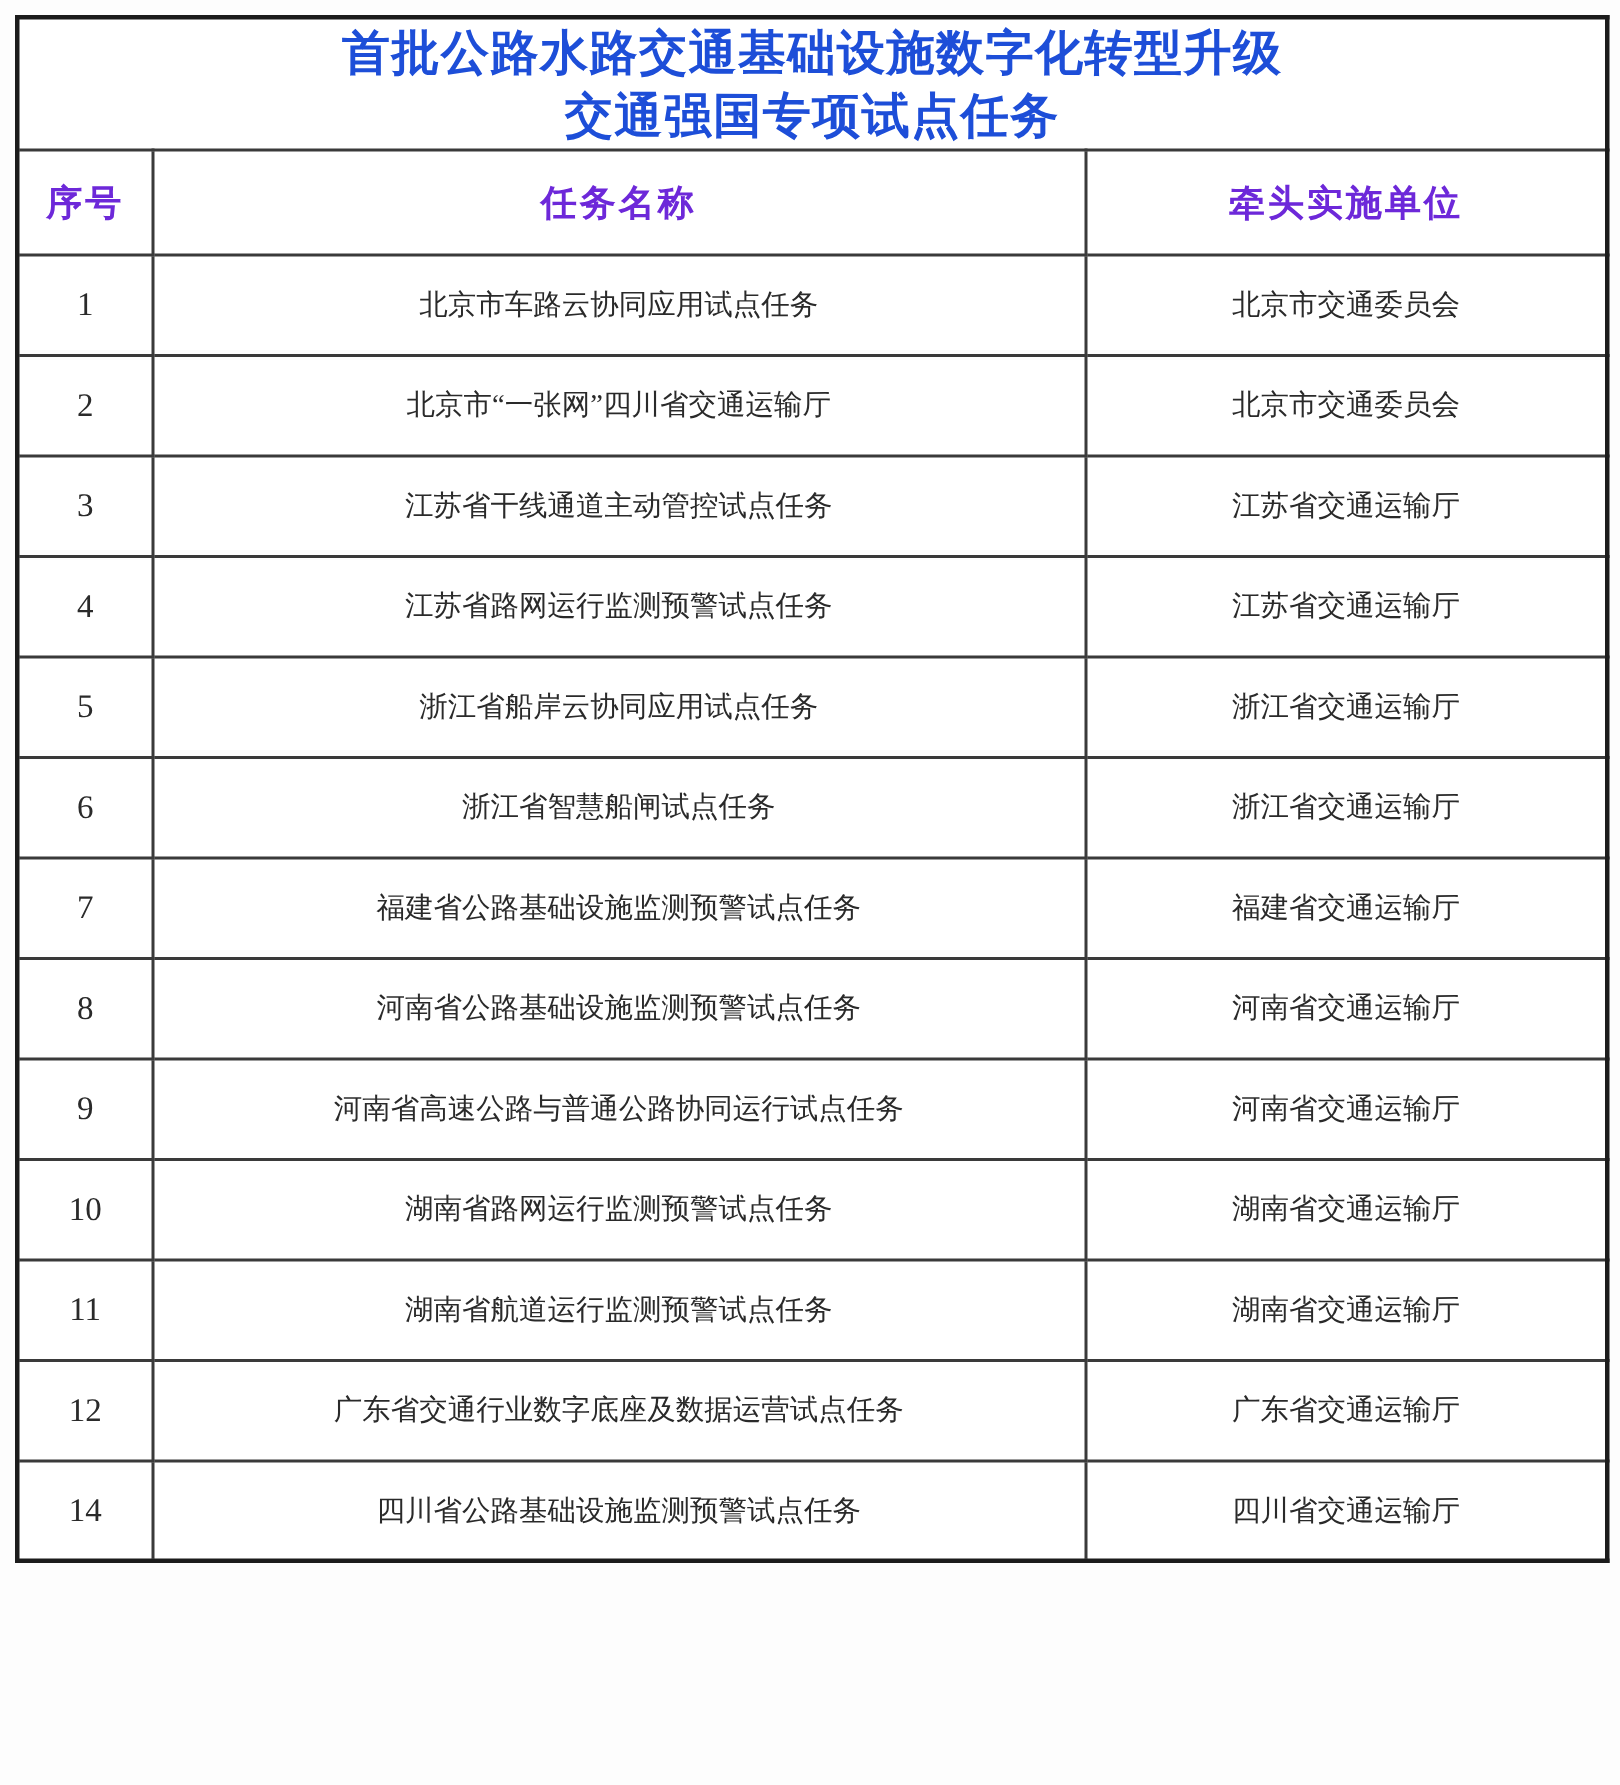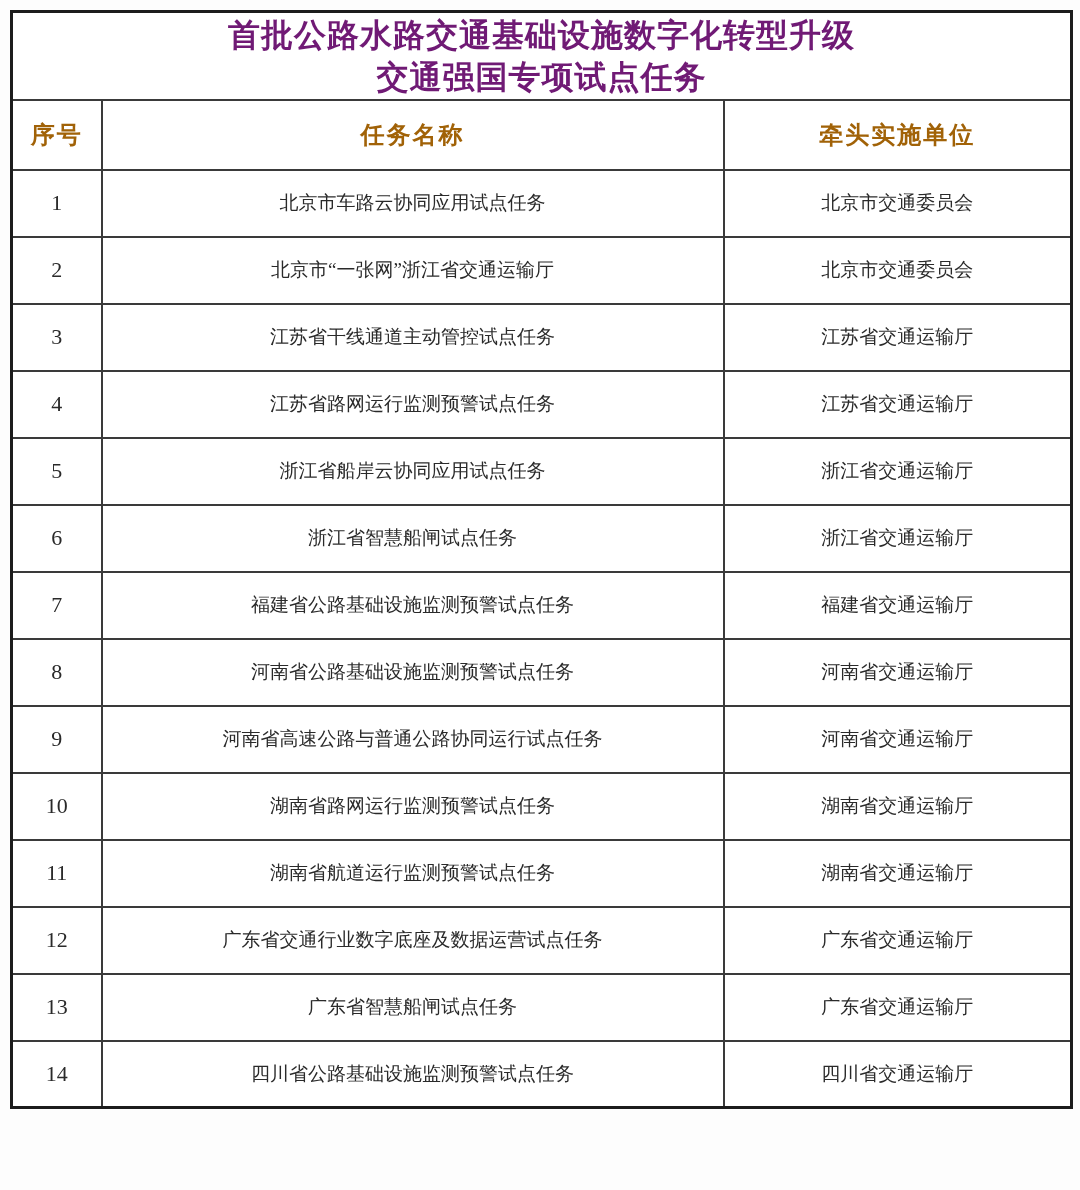--- a/index.html
+++ b/index.html
@@ -33,28 +33,28 @@
     padding: 0 6px;
     box-sizing: border-box;
     overflow: hidden;
   }
   .title-cell {
     height: 88px;
     font-size: 32px;
     font-weight: bold;
     line-height: 1.32;
     letter-spacing: 1px;
-    color: #701a75;
+    color: #1d4ed8;
   }
   .header-row th {
     height: 70px;
     font-size: 24px;
     font-weight: bold;
     letter-spacing: 2px;
-    color: #a16207;
+    color: #6d28d9;
   }
   tbody td {
     height: 67px;
     font-size: 19px;
     font-weight: normal;
     color: #2a2a2a;
   }
   tbody td.cell-no {
     font-size: 22px;
   }
@@ -83,21 +83,21 @@
       </tr>
     </thead>
     <tbody id="table-body">
         <tr>
           <td class="cell-no">1</td>
           <td class="cell-task">北京市车路云协同应用试点任务</td>
           <td class="cell-unit">北京市交通委员会</td>
         </tr>
         <tr>
           <td class="cell-no">2</td>
-          <td class="cell-task">北京市“一张网”浙江省交通运输厅</td>
+          <td class="cell-task">北京市“一张网”四川省交通运输厅</td>
           <td class="cell-unit">北京市交通委员会</td>
         </tr>
         <tr>
           <td class="cell-no">3</td>
           <td class="cell-task">江苏省干线通道主动管控试点任务</td>
           <td class="cell-unit">江苏省交通运输厅</td>
         </tr>
         <tr>
           <td class="cell-no">4</td>
           <td class="cell-task">江苏省路网运行监测预警试点任务</td>
@@ -137,24 +137,19 @@
           <td class="cell-no">11</td>
           <td class="cell-task">湖南省航道运行监测预警试点任务</td>
           <td class="cell-unit">湖南省交通运输厅</td>
         </tr>
         <tr>
           <td class="cell-no">12</td>
           <td class="cell-task">广东省交通行业数字底座及数据运营试点任务</td>
           <td class="cell-unit">广东省交通运输厅</td>
         </tr>
         <tr>
-          <td class="cell-no">13</td>
-          <td class="cell-task">广东省智慧船闸试点任务</td>
-          <td class="cell-unit">广东省交通运输厅</td>
-        </tr>
-        <tr>
           <td class="cell-no">14</td>
           <td class="cell-task">四川省公路基础设施监测预警试点任务</td>
           <td class="cell-unit">四川省交通运输厅</td>
         </tr>
       </tbody>
   </table>
 </div>
 
 </body></html>

